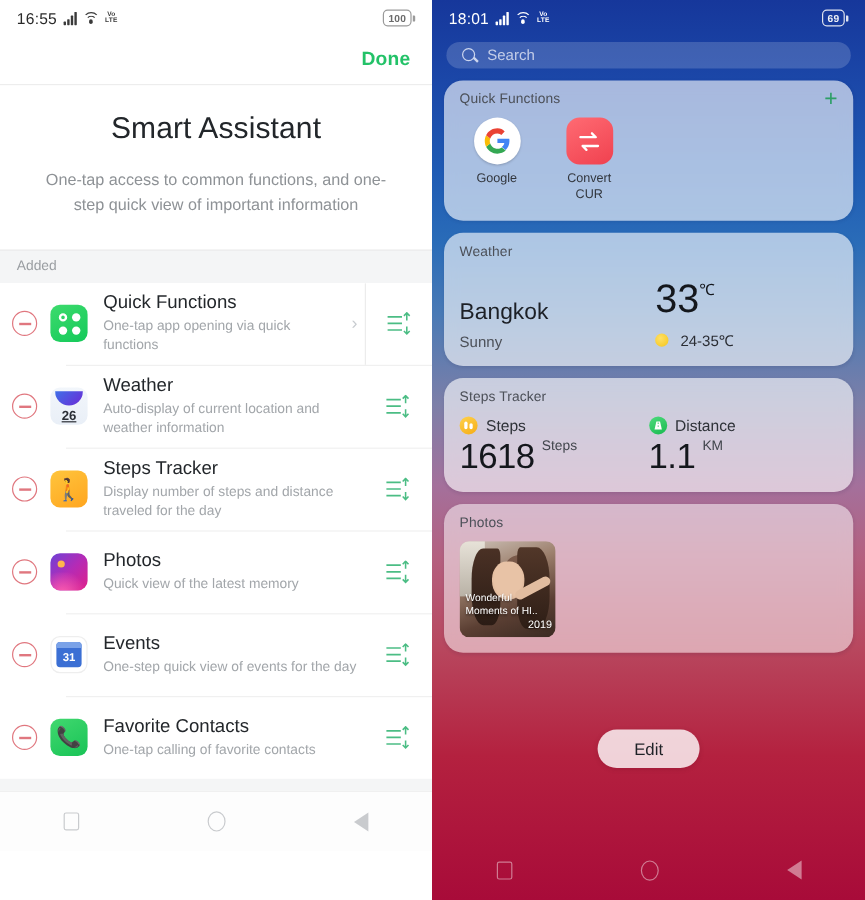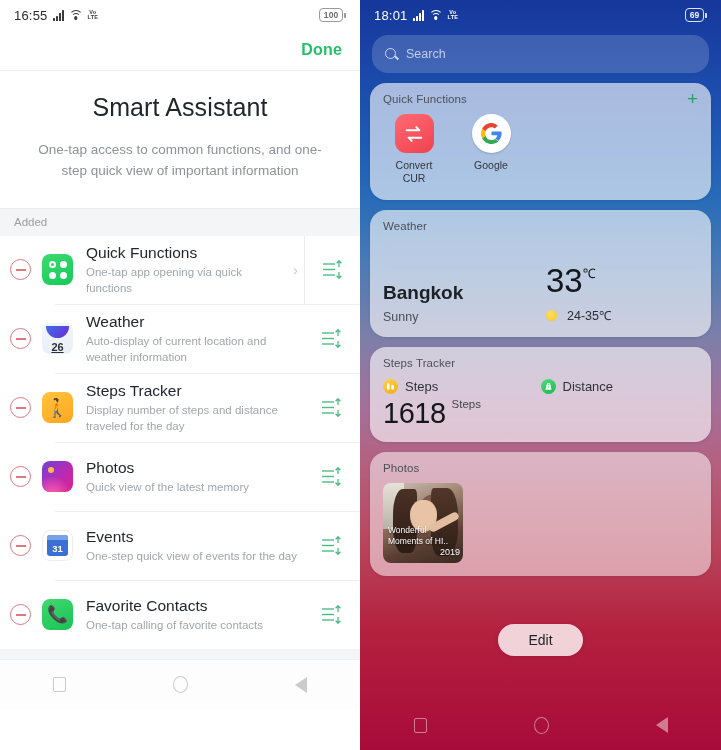--- a/index.html
+++ b/index.html
@@ -186,21 +186,21 @@
   .statusbar.dark .sig-bars i { background:#fff; }
   .statusbar.dark .wifi-ico span { border-color:#fff; border-bottom-color:transparent;
     border-left-color:transparent; border-right-color:transparent; }
   .statusbar.dark .wifi-ico span:nth-child(3){ background:#fff; }
   .statusbar.dark .volte { color:#fff; }
   .statusbar.dark .batt-body { border-color:#dfe3ef; color:#eef1f7; }
   .statusbar.dark .batt-tip { background:#dfe3ef; }
 
   .searchbar {
     margin: 5px 12px 10px;
-    height: 38px; border-radius: 16px;
+    height: 22px; border-radius: 16px;
     background: rgba(255,255,255,.17);
     display:flex; align-items:center; gap:9px; padding: 0 13px;
     cursor: text;
   }
   .search-ico { width:12px; height:12px; position:relative; flex:0 0 auto; }
   .search-ico::before { content:""; position:absolute; top:0; left:0;
     width:9px;height:9px;border:1.6px solid #cdd6ee;border-radius:50%; }
   .search-ico::after { content:""; position:absolute; bottom:0; right:0;
     width:4.5px;height:1.6px;background:#cdd6ee;transform:rotate(45deg);
     transform-origin:right bottom; }
@@ -233,25 +233,25 @@
     display:flex;align-items:center;justify-content:center;
     box-shadow: 0 1px 2px rgba(0,0,0,.18); }
   .g-badge svg { width:23px; height:23px; display:block; }
   .cur-badge { background: linear-gradient(150deg,#ff6b73,#f0414f); }
   .cur-badge svg { width:22px; height:22px; }
   .qf-label { font-size: 10.5px; color:#32363d; line-height:1.25; }
 
   
   .wx-body { display:flex; align-items:flex-end; padding-top: 16px; }
   .wx-left { flex: 1; }
-  .wx-city { font-size: 19px; font-weight: 700; color:#1d2026; line-height:1.15; }
+  .wx-city { font-size: 19px; font-weight: 400; color:#1d2026; line-height:1.15; }
   .wx-cond { font-size: 12.5px; color:#4c5058; margin-top: 7px; }
   .wx-right { flex: 0 0 auto; width: 152px; }
   .wx-temp { font-size: 33px; font-weight: 400; color:#14171c; line-height:1;
-    display:flex; align-items:flex-start;margin-top:16px; }
+    display:flex; align-items:flex-start; }
   .wx-temp sup { font-size: 13px; margin-top: 3px; font-weight:400; }
   .wx-range { display:flex; align-items:center; gap:10px; margin-top: 10px;
     font-size: 12.5px; color:#2a2d33; }
   .sun-dot { width:11px;height:11px;border-radius:50%;
     background: radial-gradient(circle at 40% 35%,#ffe066,#f5c518); flex:0 0 auto; }
 
   
   .st-body { display:flex; padding-top: 10px; }
   .st-col { flex:1; }
   .st-head { display:flex; align-items:center; gap:7px; }
@@ -545,38 +545,38 @@
 
     <div class="cards">
 
       <div class="card">
         <div class="card-head">
           <span class="card-title">Quick Functions</span>
           <span class="plus-btn">+</span>
         </div>
         <div class="qf-apps">
           <div class="qf-app">
-            <div class="qf-icon cur-badge">
-              <svg viewBox="0 0 24 24" fill="none" stroke="#fff" stroke-width="2.1" stroke-linecap="round" stroke-linejoin="round">
-                <path d="M4 8h14l-3.5-3.5"></path>
-                <path d="M20 16H6l3.5 3.5"></path>
-              </svg>
-            </div>
-            <div class="qf-label">Convert CUR</div>
-          </div>
-          <div class="qf-app">
             <div class="qf-icon g-badge">
               <svg viewBox="0 0 48 48">
                 <path fill="#4285F4" d="M45 24c0-1.6-.1-2.7-.4-4H24v7.5h12c-.2 2-1.5 5-4.4 7l6.7 5.2C42.2 36 45 30.6 45 24z"></path>
                 <path fill="#34A853" d="M24 46c5.9 0 10.9-2 14.5-5.3l-6.9-5.3c-1.9 1.3-4.4 2.2-7.6 2.2-5.8 0-10.7-3.8-12.5-9.1l-7.1 5.5C8 41.2 15.4 46 24 46z"></path>
                 <path fill="#FBBC05" d="M11.5 28.5c-.5-1.4-.8-2.9-.8-4.5s.3-3.1.8-4.5l-7.1-5.5C2.9 17 2 20.4 2 24s.9 7 2.4 10z"></path>
                 <path fill="#EA4335" d="M24 10.8c3.3 0 5.5 1.4 6.8 2.6l5.9-5.8C33 4.1 29.9 2 24 2 15.4 2 8 6.8 4.4 14l7.1 5.5c1.8-5.3 6.7-8.7 12.5-8.7z"></path>
               </svg>
             </div>
             <div class="qf-label">Google</div>
+          </div>
+          <div class="qf-app">
+            <div class="qf-icon cur-badge">
+              <svg viewBox="0 0 24 24" fill="none" stroke="#fff" stroke-width="2.1" stroke-linecap="round" stroke-linejoin="round">
+                <path d="M4 8h14l-3.5-3.5"></path>
+                <path d="M20 16H6l3.5 3.5"></path>
+              </svg>
+            </div>
+            <div class="qf-label">Convert CUR</div>
           </div>
         </div>
       </div>
 
       <div class="card">
         <div class="card-head">
           <span class="card-title">Weather</span>
         </div>
         <div class="wx-body">
           <div class="wx-left">
@@ -620,20 +620,24 @@
             <div class="st-head">
               <span class="st-ico dist">
                 <svg width="9" height="9" viewBox="0 0 10 10">
                   <path d="M3.3 1.3 H6.7 L8.4 8.7 H1.6 Z" fill="#fff"></path>
                   <line x1="5" y1="2.3" x2="5" y2="3.7" stroke="#2fbd62" stroke-width="0.8"></line>
                   <line x1="5" y1="5" x2="5" y2="6.4" stroke="#2fbd62" stroke-width="0.8"></line>
                 </svg>
               </span>
               <span class="st-label">Distance</span>
             </div>
+            <div class="st-val">
+              <span class="st-num">1.1</span>
+              <span class="st-unit">KM</span>
+            </div>
           </div>
         </div>
       </div>
 
       <div class="card ph-card">
         <div class="card-head">
           <span class="card-title">Photos</span>
         </div>
         <div class="ph-thumb">
           <span class="bg-win"></span>

